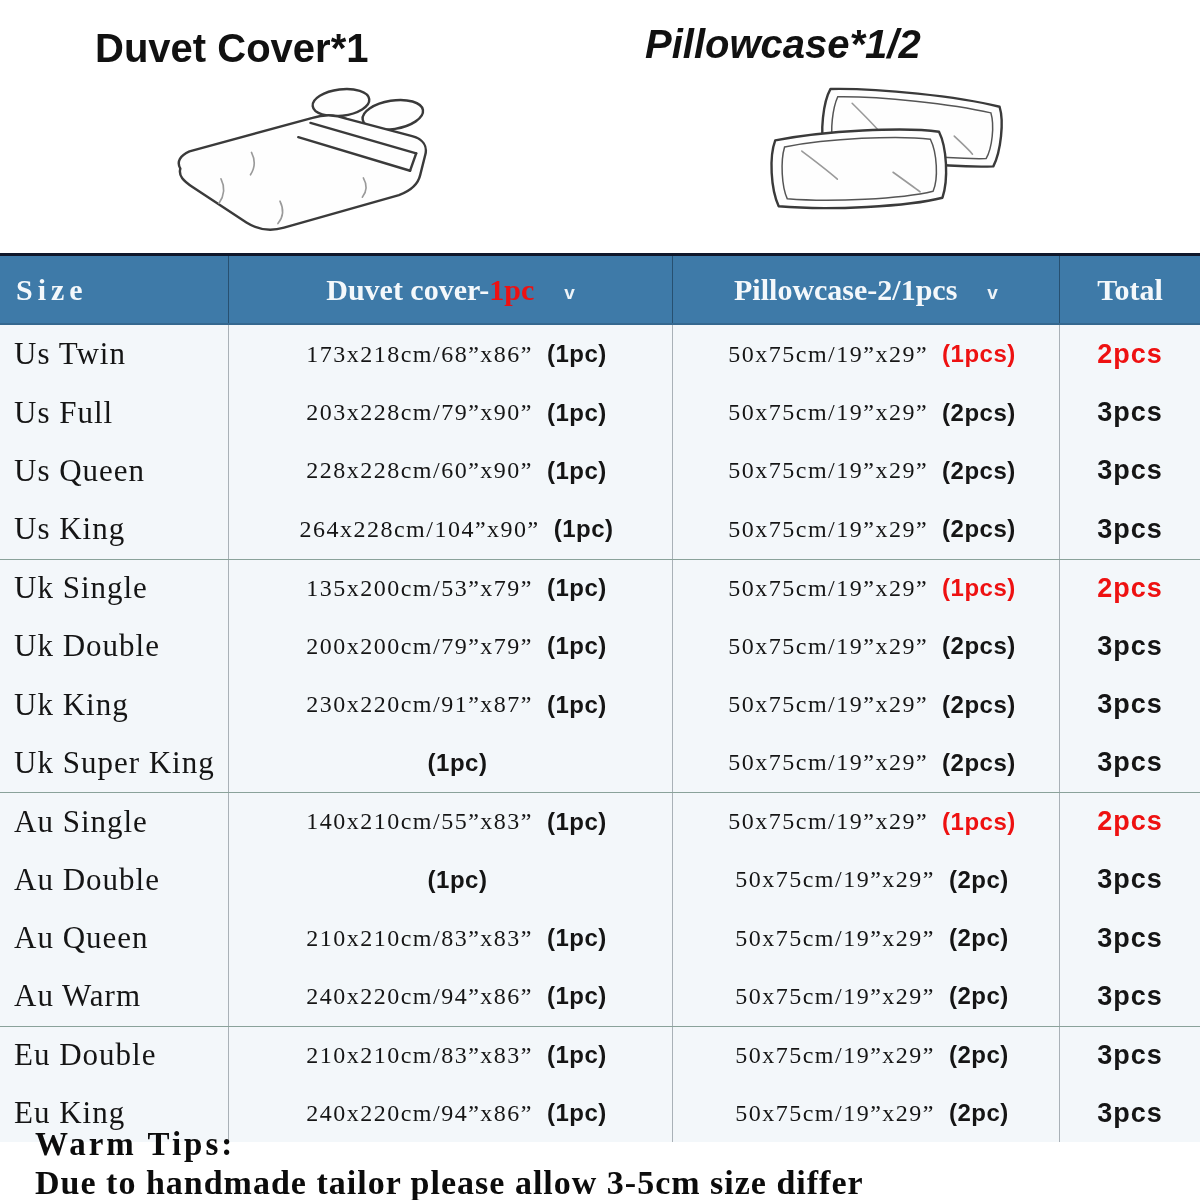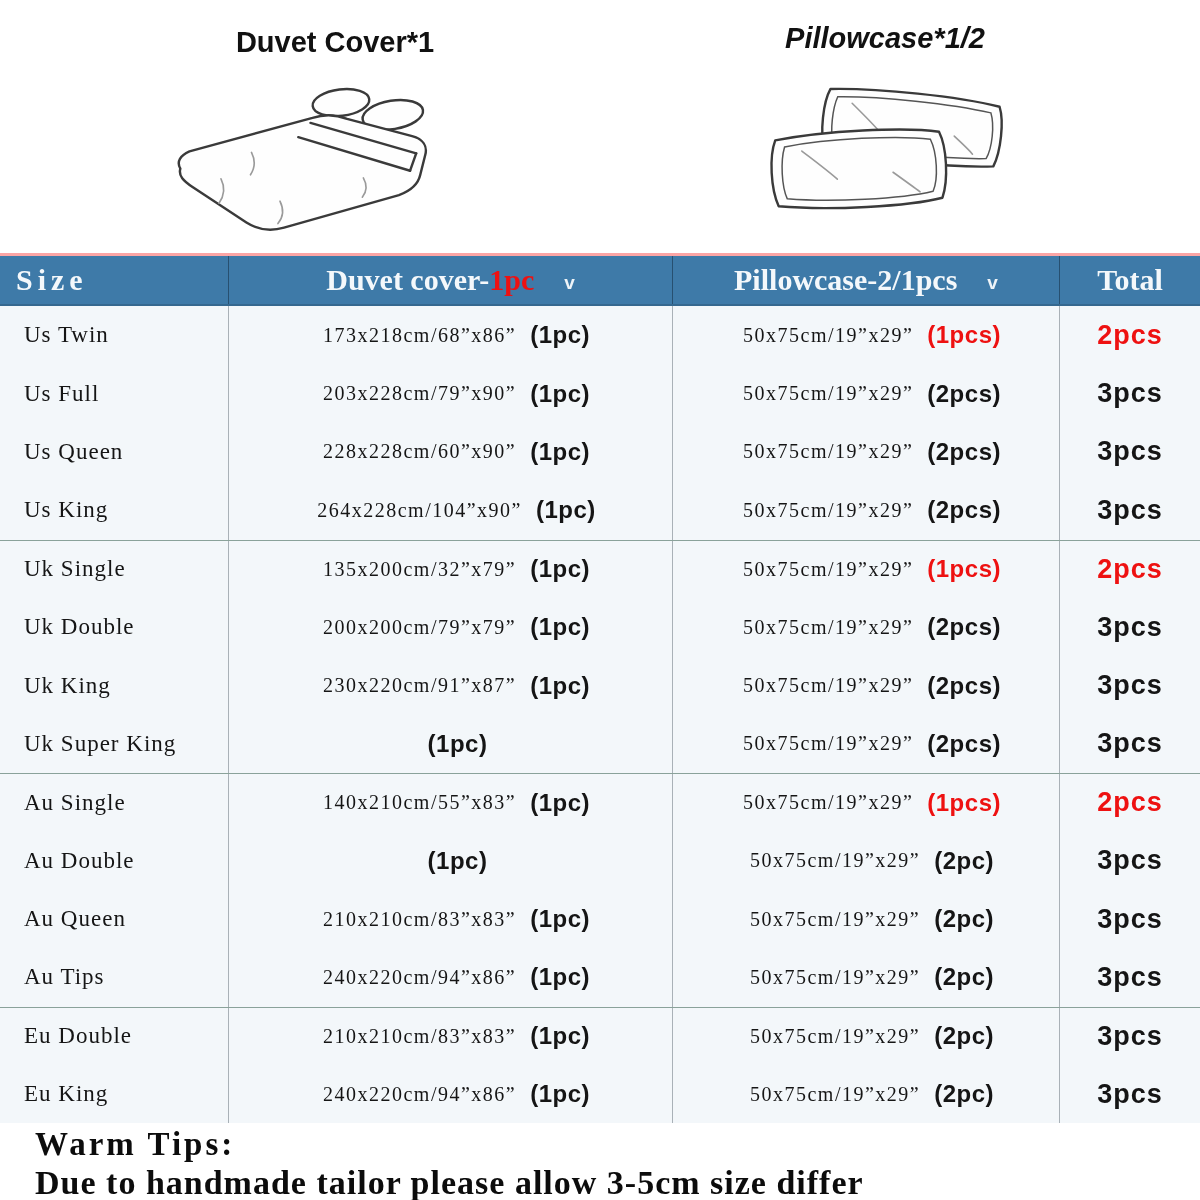--- a/index.html
+++ b/index.html
@@ -2,53 +2,53 @@
 <html><head>
 <meta charset="utf-8">
 <style>
   html,body{margin:0;padding:0;}
   body{
     width:1200px;height:1200px;position:relative;background:#ffffff;
     font-family:"Liberation Serif", serif;color:#151515;overflow:hidden;
   }
   
   .illu-title{
-    position:absolute;text-align:center;
-    font-family:"Liberation Sans", sans-serif;font-weight:bold;font-size:29px;color:#111;
+    position:absolute;
+    font-family:"Liberation Sans", sans-serif;font-weight:bold;font-size:40px;color:#111;
   }
   #duvet-title{left:95px;top:26px;width:480px;}
   #pillow-title{left:645px;top:22px;width:480px;font-style:italic;}
   .illu{position:absolute;}
   #bed-illustration{left:160px;top:80px;}
   #pillow-illustration{left:765px;top:82px;}
 
   
   .size-table{position:absolute;left:0;top:253px;width:1200px;}
   .grid-row{
     display:grid;grid-template-columns:228px 444px 387px 141px;
     align-items:center;box-sizing:border-box;
   }
   .thead{
-    height:53px;background:#3e7aa8;
-    border-top:3px solid #fca5a5;border-bottom:2px solid #35688f;
+    height:72px;background:#3e7aa8;
+    border-top:3px solid #0f172a;border-bottom:2px solid #35688f;
     color:#f4f8fb;font-weight:bold;font-size:30px;
   }
   .thead .cell{display:flex;align-items:center;justify-content:center;height:100%;}
   .thead .c1{justify-content:flex-start;padding-left:16px;letter-spacing:5px;}
   .thead .c2,.thead .c3,.thead .c4{border-left:1px solid rgba(20,45,65,.55);}
   .red{color:#ee1111;}
   .chevron{
     font-family:"Liberation Sans", sans-serif;font-weight:bold;font-size:19px;
     margin-left:30px;margin-top:6px;letter-spacing:0;color:#eef4f8;
   }
   .tbody{background:#f3f7fa;}
   .tbody .grid-row{height:58.4px;}
   .tbody .c2,.tbody .c3,.tbody .c4{border-left:1px solid #a9b1b7;height:100%;display:flex;align-items:center;justify-content:center;}
-  .tbody .c1{padding-left:24px;font-size:23px;letter-spacing:1px;}
-  .dim{font-size:20px;letter-spacing:1.5px;margin-left:12px;}
+  .tbody .c1{padding-left:14px;font-size:31px;letter-spacing:1px;}
+  .dim{font-size:24px;letter-spacing:1.5px;margin-left:12px;}
   .qty{
     font-family:"Liberation Sans", sans-serif;font-weight:bold;font-size:24px;
     margin-left:14px;letter-spacing:0.5px;
   }
   .total-val{
     font-family:"Liberation Sans", sans-serif;font-weight:bold;font-size:27px;letter-spacing:1px;
   }
   .group-start{border-top:1px solid #8aa29a;}
 
   
@@ -170,21 +170,21 @@
       <span class="qty">(2pcs)</span>
     </div>
     <div class="c4">
       <span class="total-val">3pcs</span>
     </div>
   </div>
 
   <div class="grid-row row group-start">
     <div class="c1">Uk Single</div>
     <div class="c2">
-      <span class="dim">135x200cm/32”x79”</span>
+      <span class="dim">135x200cm/53”x79”</span>
       <span class="qty">(1pc)</span>
     </div>
     <div class="c3">
       <span class="dim">50x75cm/19”x29”</span>
       <span class="qty red">(1pcs)</span>
     </div>
     <div class="c4">
       <span class="total-val red">2pcs</span>
     </div>
   </div>
@@ -271,21 +271,21 @@
     <div class="c3">
       <span class="dim">50x75cm/19”x29”</span>
       <span class="qty">(2pc)</span>
     </div>
     <div class="c4">
       <span class="total-val">3pcs</span>
     </div>
   </div>
 
   <div class="grid-row row">
-    <div class="c1">Au Tips</div>
+    <div class="c1">Au Warm</div>
     <div class="c2">
       <span class="dim">240x220cm/94”x86”</span>
       <span class="qty">(1pc)</span>
     </div>
     <div class="c3">
       <span class="dim">50x75cm/19”x29”</span>
       <span class="qty">(2pc)</span>
     </div>
     <div class="c4">
       <span class="total-val">3pcs</span>

